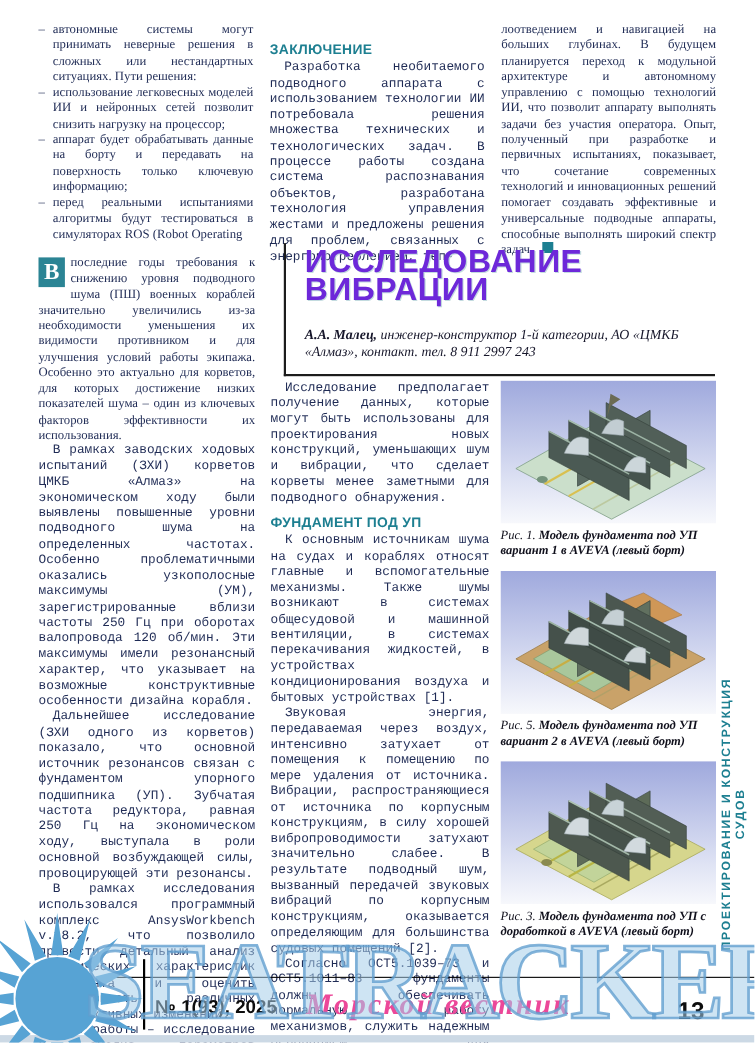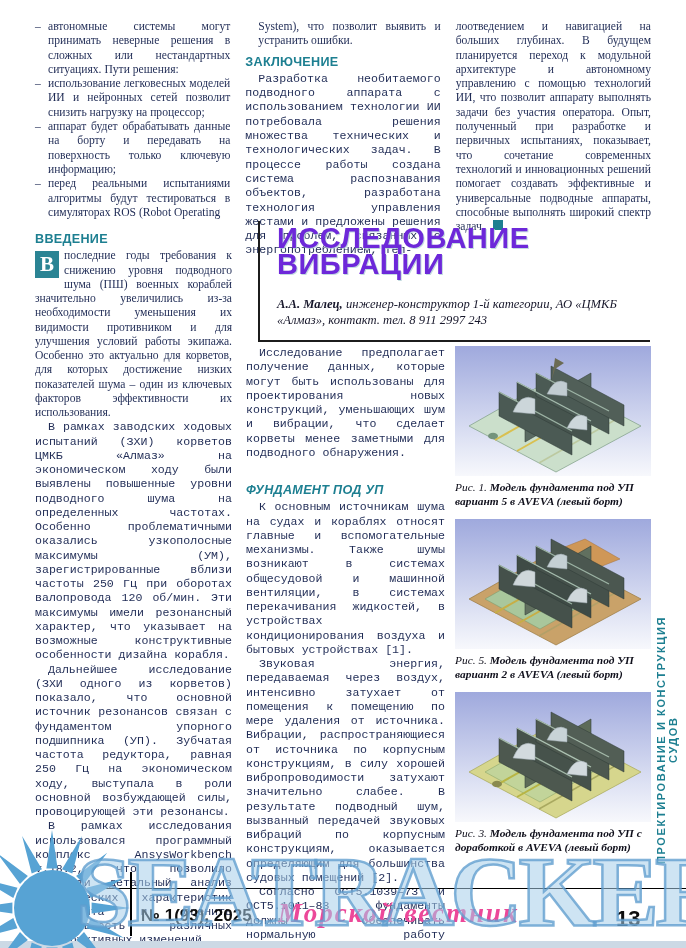--- a/index.html
+++ b/index.html
@@ -5,41 +5,41 @@
   html,body{margin:0;padding:0;background:#ffffff;}
   .page{position:relative;width:686px;height:948px;background:#fff;overflow:hidden;
         font-family:"Liberation Serif",serif;color:#1f2b55;}
 
   
   .top-section{position:absolute;left:35px;top:20px;width:616px;display:flex;gap:15px;}
   .tcol{flex:1;font-size:11.6px;line-height:14.3px;text-align:justify;}
   .bullet{display:flex;}
   .bullet .dash{width:13px;flex:none;}
   .sec-head{color:#1d7f91;font-family:"Liberation Sans",sans-serif;font-weight:bold;
-            font-size:12.6px;letter-spacing:.3px;margin:6px 0 3px;}
+            font-size:12.6px;letter-spacing:.3px;margin:18px 0 3px;}
   .para-indent{text-indent:13px;font-family:Liberation Mono, monospace;}
   .end-marker{display:inline-block;width:10px;height:10px;background:#1d7f91;margin-left:8px;}
 
   
   .title-block{position:absolute;left:258px;top:221px;width:392px;box-sizing:border-box;
                border-left:2px solid #1c1c1c;border-bottom:2px solid #1c1c1c;
                padding:4px 0 12px 17px;}
   .title-line{font-family:"Liberation Sans",sans-serif;font-weight:800;font-size:29px;
               line-height:26px;color:#6d28d9;letter-spacing:.5px;
               text-shadow:1px 1px 0 rgba(180,210,215,.8);}
   .author{margin-top:20px;font-size:12.6px;line-height:15.5px;font-style:italic;color:#16162a;width:362px;}
   .author .a-name{font-weight:bold;}
 
   
   .col-left{position:absolute;left:35px;top:232px;width:197px;
             font-size:11.6px;line-height:14.25px;text-align:justify;}
   .col-mid{position:absolute;left:246px;top:346px;width:199px;
            font-size:11.6px;line-height:14.25px;text-align:justify;}
   .col-left .sec-head,.col-mid .sec-head{margin:0 0 3px;}
-  .col-mid .sec-head{margin-top:23px;font-style:italic;}
+  .col-mid .sec-head{margin-top:8px;}
   .dropcap{float:left;width:24px;height:27px;background:#2b8494;color:#fff;
            font-weight:bold;font-size:21px;line-height:27px;text-align:center;margin:2px 5px 0 0;}
 
   
   .fig-col{position:absolute;left:455px;top:346px;width:196px;}
   .figure{margin-bottom:11px;}
   .fig-img{display:block;width:196px;height:130px;}
   .fig-cap{margin-top:5px;font-size:11.4px;line-height:13.5px;color:#10101c;font-style:italic;}
   .fig-cap .cap-bold{font-weight:bold;}
 
@@ -84,39 +84,37 @@
       <div class="bullet">
         <span class="dash">–</span>
         <span>аппарат будет обрабатывать данные на борту и передавать на поверхность только ключевую информацию;</span>
       </div>
       <div class="bullet">
         <span class="dash">–</span>
         <span>перед реальными испытаниями алгоритмы будут тестироваться в симуляторах ROS (Robot Operating</span>
       </div>
     </div>
     <div class="tcol">
-      <div style="padding-left:13px">System), что позволит выявить и устранить ошибки.</div>
       <div class="sec-head">ЗАКЛЮЧЕНИЕ</div>
       <div class="para-indent">Разработка необитаемого подводного аппарата с использованием технологии ИИ потребовала решения множества технических и технологических задач. В процессе работы создана система распознавания объектов, разработана технология управления жестами и предложены решения для проблем, связанных с энергопотреблением, теп-</div>
     </div>
     <div class="tcol">
       <span>лоотведением и навигацией на больших глубинах. В будущем планируется переход к модульной архитектуре и автономному управлению с помощью технологий ИИ, что позволит аппарату выполнять задачи без участия оператора. Опыт, полученный при разработке и первичных испытаниях, показывает, что сочетание современных технологий и инновационных решений помогает создавать эффективные и универсальные подводные аппараты, способные выполнять широкий спектр задач.</span><span class="end-marker"></span>
     </div>
   </div>
 
   <div class="title-block">
     <div class="title-line">ИССЛЕДОВАНИЕ ВИБРАЦИИ</div>
     <div class="author">
       <span class="a-name">А.А. Малец,</span>
       <span>инженер-конструктор 1-й категории, АО «ЦМКБ «Алмаз», контакт. тел. 8 911 2997 243</span>
     </div>
   </div>
 
   <div class="col-left">
-    <div class="sec-head">ВВЕДЕНИЕ</div>
     <div>
       <span class="dropcap">В</span>
       <span>последние годы требования к снижению уровня подводного шума (ПШ) военных кораблей значительно увеличились из-за необходимости уменьшения их видимости противником и для улучшения условий работы экипажа. Особенно это актуально для корветов, для которых достижение низких показателей шума – один из ключевых факторов эффективности их использования.</span>
     </div>
     <div class="para-indent">В рамках заводских ходовых испытаний (ЗХИ) корветов ЦМКБ «Алмаз» на экономическом ходу были выявлены повышенные уровни подводного шума на определенных частотах. Особенно проблематичными оказались узкополосные максимумы (УМ), зарегистрированные вблизи частоты 250 Гц при оборотах валопровода 120 об/мин. Эти максимумы имели резонансный характер, что указывает на возможные конструктивные особенности  дизайна корабля.</div>
     <div class="para-indent">Дальнейшее исследование (ЗХИ одного из корветов) показало, что основной источник резонансов связан с фундаментом упорного подшипника (УП). Зубчатая частота редуктора, равная 250 Гц на экономическом ходу, выступала в роли основной возбуждающей силы, провоцирующей эти резонансы.</div>
     <div class="para-indent">В рамках исследования использовался программный комплекс AnsysWorkbench v.18.2, что позволило провести детальный анализ динамических характеристик фундамента и оценить эффективность различных конструктивных изменений.</div>
     <div class="para-indent">Цель работы – исследование и анализ параметров конструкций фундамента под УП с целью оптимизации его виброакустических характеристик. В работе используются как экспериментальные, так и численные методы анализа, что позволяет подробно изучить взаимосвязь конструктивных особенностей рассматриваемого фундамента и его виброакустических свойств.</div>
   </div>
 
@@ -155,21 +153,21 @@
         <line x1="62" y1="36" x2="136" y2="75" stroke="#a5bcae" stroke-width="1.4"></line>
         <line x1="81" y1="27" x2="154" y2="65" stroke="#9cb3a4" stroke-width="1.4"></line>
         <path d="M58,66 q8,-20 22,-13 l0,15 z" fill="#ccd6da" stroke="#9aa7ad" stroke-width="0.5"></path>
         <path d="M92,48 q8,-18 20,-11 l0,13 z" fill="#c2cdd2" stroke="#9aa7ad" stroke-width="0.5"></path>
         <path d="M112,82 q8,-18 20,-11 l0,13 z" fill="#ccd6da" stroke="#9aa7ad" stroke-width="0.5"></path>
         <polygon points="97,33 100,12 109,17 100,23" fill="#6b6b54"></polygon>
         <ellipse cx="38" cy="90" rx="5" ry="3.2" fill="#74937c"></ellipse>
       </svg>
       <div class="fig-cap">
         <span>Рис. 1.</span>
-        <span class="cap-bold">Модель фундамента под УП вариант 5 в AVEVA  (левый борт)</span>
+        <span class="cap-bold">Модель фундамента под УП вариант 1 в AVEVA  (левый борт)</span>
       </div>
     </div>
 
     <div class="figure">
       <svg class="fig-img" viewBox="0 0 196 130">
         <defs>
             <linearGradient id="bg2" x1="0" y1="0" x2="0" y2="1">
           <stop offset="0" stop-color="#9fa9dd"></stop>
               <stop offset="0.72" stop-color="#dfe3f4"></stop>
               <stop offset="1" stop-color="#f7f8fc"></stop>

